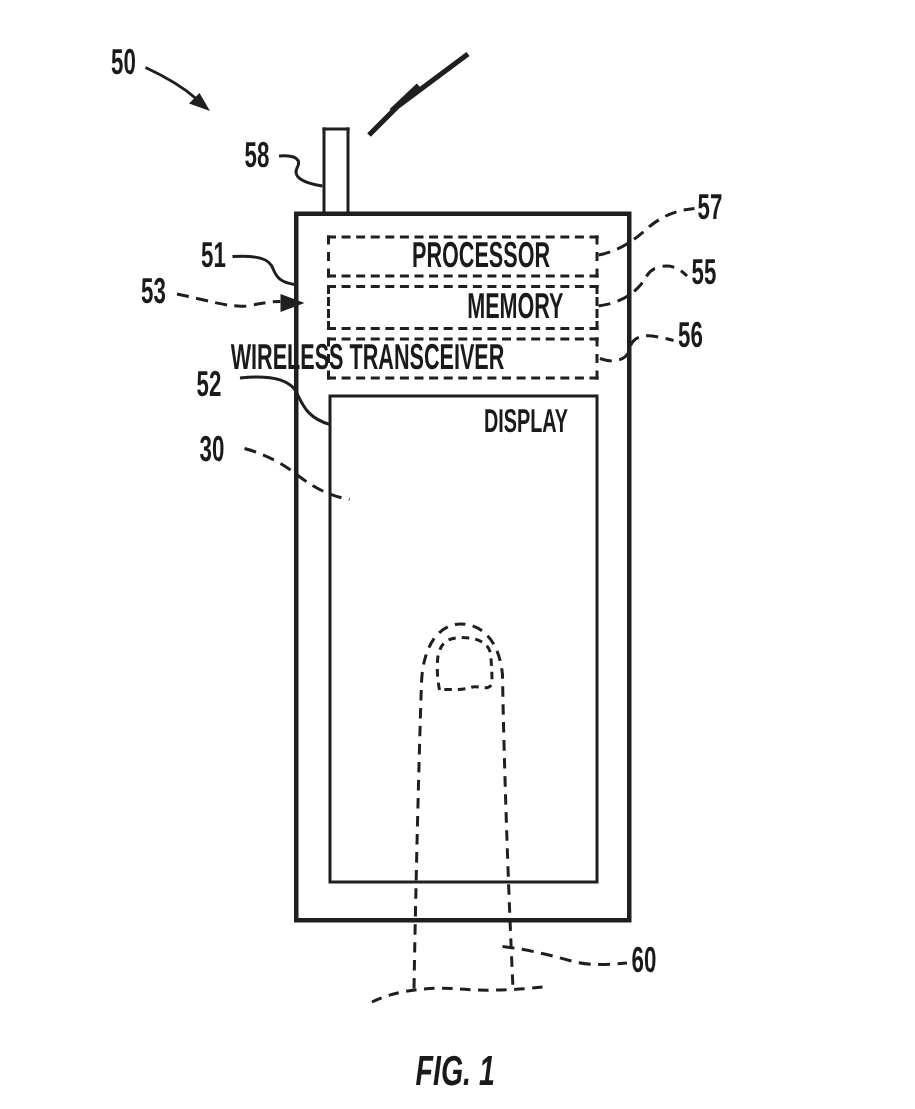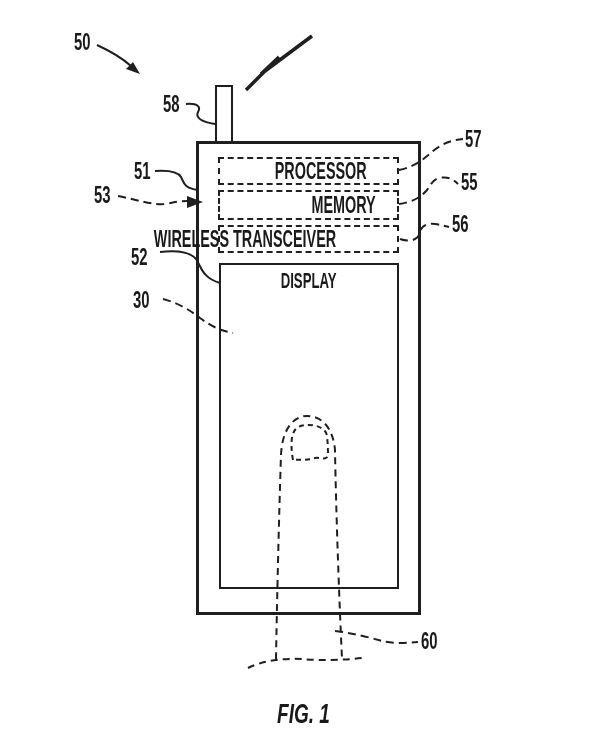--- a/index.html
+++ b/index.html
@@ -30,21 +30,21 @@
   .box-label .ptxt { font-size: 24px; }
   .ref-num {
     position: absolute;
     font-weight: 700;
     font-size: 24px;
     line-height: 24px;
     transform: scaleX(0.62);
     transform-origin: left center;
     white-space: nowrap;
   }
-  .display-label-wrap { width: 100%; text-align: center; margin-top: 4px; }
+  .display-label-wrap { width: 100%; text-align: right; margin-top: 4px; }
   .sensor-label-wrap  {
     width: 100%; text-align: center; margin-top: 5px;
     font-weight: 700; font-size: 22px; line-height: 24px;
     transform: scaleX(0.62); transform-origin: center top;
   }
   .display-label-wrap .ptxt { font-size: 22px; }
   .caption {
     position: absolute;
     left: 277px; top: 699px;
     font-weight: 700; font-style: italic;

